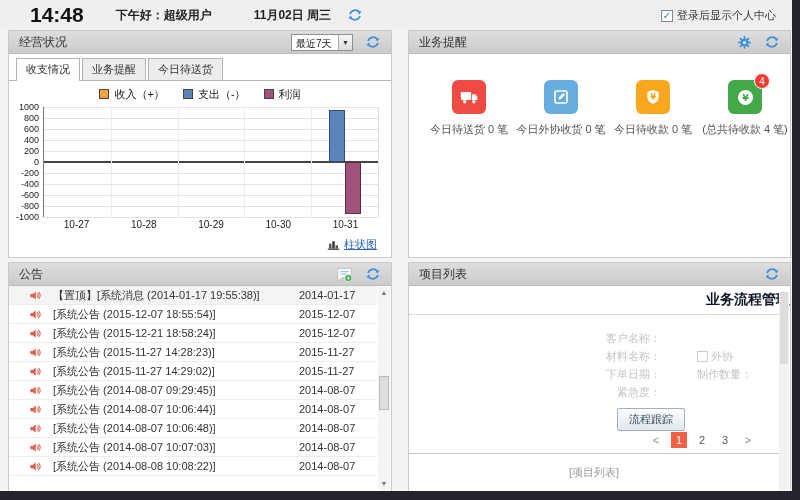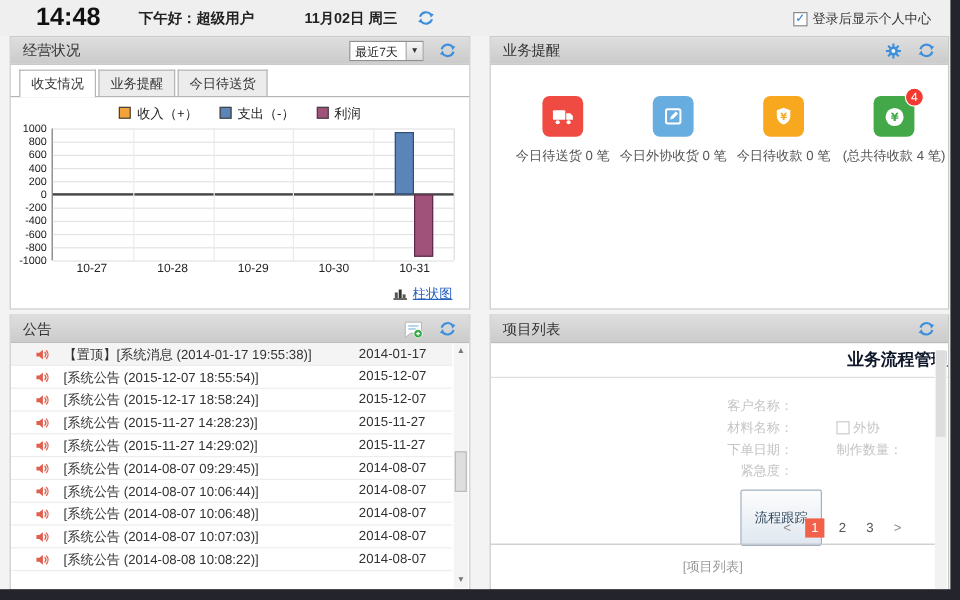--- a/index.html
+++ b/index.html
@@ -74,21 +74,21 @@
   .sb-thumb { position:absolute; left:1px; width:10px; height:34px; top:44%; background:#dedede; border:1px solid #bbb; cursor:pointer; }
 
   
   .p-head { font-size:14px; font-weight:bold; color:#0f172a; text-align:right; margin-top:5px; }
   .p-sep { height:1px; background:#ddd; margin-top:5px; }
   .form { position:absolute; left:104px; top:38px; width:268px; font-size:11px; color:#c4c4c4; }
   .frow { display:flex; height:18px; align-items:center; }
   .fl { width:148px; text-align:right; }
   .fr { margin-left:36px; display:flex; align-items:center; }
   .ob { width:11px; height:11px; border:1px solid #ccc; background:#fff; display:inline-block; margin-right:3px; }
-  .track-btn { margin:7px 0 0 104px; font-size:11px; color:#344a5e; padding:15px 11px; background:linear-gradient(#fdfdfd,#dfe7f0); border:1px solid #9fb0c0; border-radius:2px; cursor:pointer; }
+  .track-btn { margin:7px 0 0 104px; font-size:11px; color:#344a5e; padding:3px 11px; background:linear-gradient(#fdfdfd,#dfe7f0); border:1px solid #9fb0c0; border-radius:2px; cursor:pointer; }
   .pager { position:absolute; right:34px; bottom:48px; display:flex; gap:7px; align-items:center; font-size:11px; color:#555; }
   .pg { min-width:16px; height:16px; display:flex; align-items:center; justify-content:center; cursor:pointer; }
   .pg.active { background:#f2604a; color:#fff; }
   .pg.nav { color:#888; }
   .p-foot-sep { position:absolute; left:0; right:11px; bottom:42px; height:1px; background:#c6c6c6; }
   .p-foot { position:absolute; left:0; right:11px; bottom:16px; text-align:center; font-size:11px; color:#9a9a9a; }
   .pscroll { position:absolute; right:1px; top:1px; bottom:1px; width:10px; background:#f2f2f2; }
   .pthumb { position:absolute; top:0; left:1px; width:8px; height:72px; background:#dddddd; cursor:pointer; }
 
   
@@ -325,21 +325,21 @@
               <path d="M15.5 8.5a5 5 0 0 1 0 7M18 6a9 9 0 0 1 0 12" stroke="#e0604f" stroke-width="2" fill="none" stroke-linecap="round"></path>
             </svg></span>
           <span class="txt">[系统公告 (2015-12-07 18:55:54)]</span>
           <span class="dt">2015-12-07</span>
         </div>
         <div class="arow">
           <span class="sp-ic"><svg viewBox="0 0 24 24" width="13" height="13">
               <path d="M2.5 9v6h4.5l5.5 4.5v-15L7 9H2.5z" fill="#e0604f"></path>
               <path d="M15.5 8.5a5 5 0 0 1 0 7M18 6a9 9 0 0 1 0 12" stroke="#e0604f" stroke-width="2" fill="none" stroke-linecap="round"></path>
             </svg></span>
-          <span class="txt">[系统公告 (2015-12-17 18:58:24)]</span>
+          <span class="txt">[系统公告 (2015-12-21 18:58:24)]</span>
           <span class="dt">2015-12-07</span>
         </div>
         <div class="arow">
           <span class="sp-ic"><svg viewBox="0 0 24 24" width="13" height="13">
               <path d="M2.5 9v6h4.5l5.5 4.5v-15L7 9H2.5z" fill="#e0604f"></path>
               <path d="M15.5 8.5a5 5 0 0 1 0 7M18 6a9 9 0 0 1 0 12" stroke="#e0604f" stroke-width="2" fill="none" stroke-linecap="round"></path>
             </svg></span>
           <span class="txt">[系统公告 (2015-11-27 14:28:23)]</span>
           <span class="dt">2015-11-27</span>
         </div>

